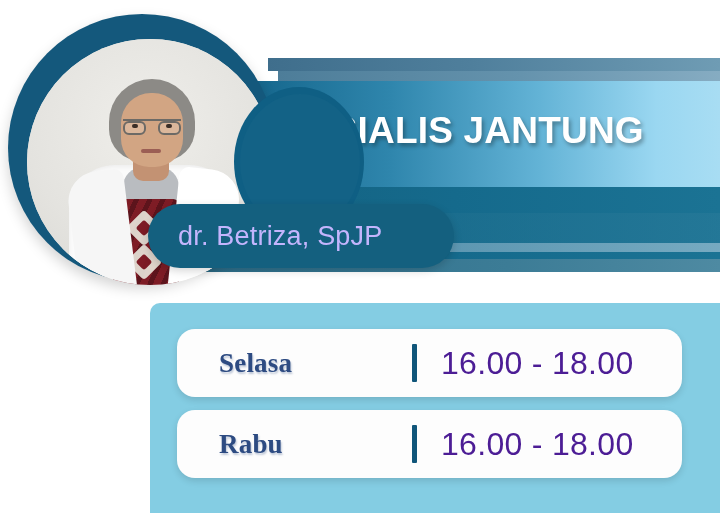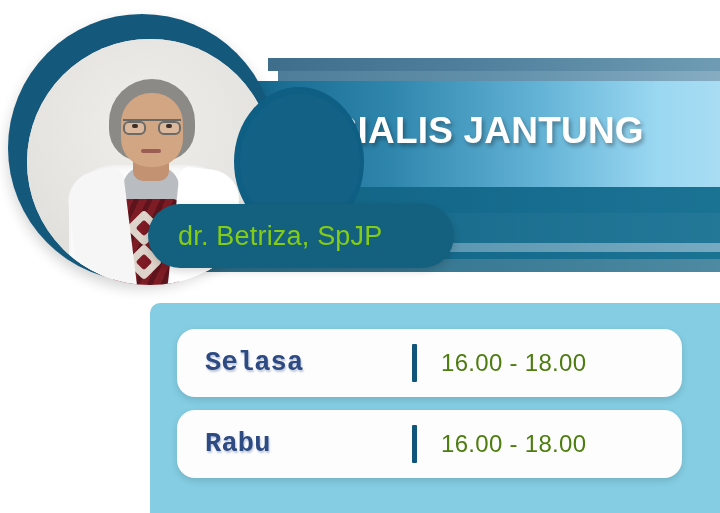--- a/index.html
+++ b/index.html
@@ -328,21 +328,21 @@
     height: 64px;
     background: #14607f;
     border-radius: 32px;
     display: flex;
     align-items: center;
     padding-left: 30px;
     box-sizing: border-box;
     box-shadow: 0 3px 8px rgba(0,0,0,0.16);
   }
   .name-pill span {
-    color: #84cc16;
+    color: #c4b5fd;
     font-family: "Liberation Sans", sans-serif;
     font-size: 27px;
     font-weight: normal;
     letter-spacing: 0.2px;
     white-space: nowrap;
   }
 
   
   .schedule {
     position: absolute;
@@ -362,41 +362,41 @@
     background: #fdfdfd;
     border-radius: 18px;
     display: flex;
     align-items: center;
     box-shadow: 0 3px 7px rgba(0,0,0,0.13);
   }
   .sched-row + .sched-row { margin-top: 13px; }
 
   .sched-day {
     width: 235px;
-    padding-left: 28px;
+    padding-left: 42px;
     box-sizing: border-box;
     color: #2d4b82;
-    font-family: Liberation Mono, monospace;
+    font-family: Liberation Serif, serif;
     font-size: 27px;
     font-weight: bold;
     letter-spacing: 0.2px;
     text-shadow: 1px 2px 2px rgba(45,75,130,0.30);
   }
   .sched-divider {
     width: 5px;
     height: 38px;
     background: #10567a;
     border-radius: 1px;
     flex: 0 0 auto;
   }
   .sched-time {
     padding-left: 24px;
-    color: #4d7c0f;
+    color: #4c1d95;
     font-family: "Liberation Sans", sans-serif;
-    font-size: 24px;
+    font-size: 32px;
     font-weight: normal;
     letter-spacing: 0.3px;
     white-space: nowrap;
   }
 </style>
 </head>
 <body>
 
 <div id="poster">
 

